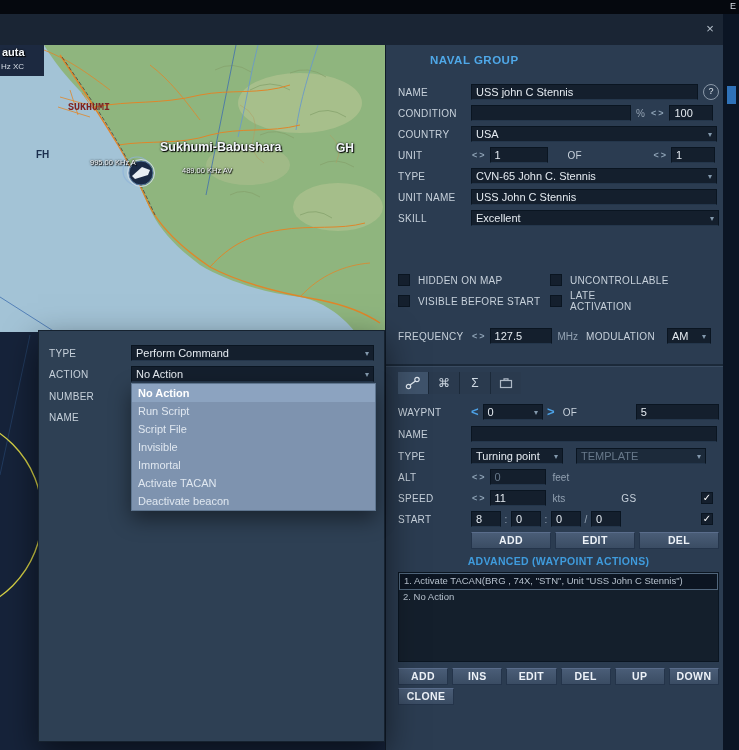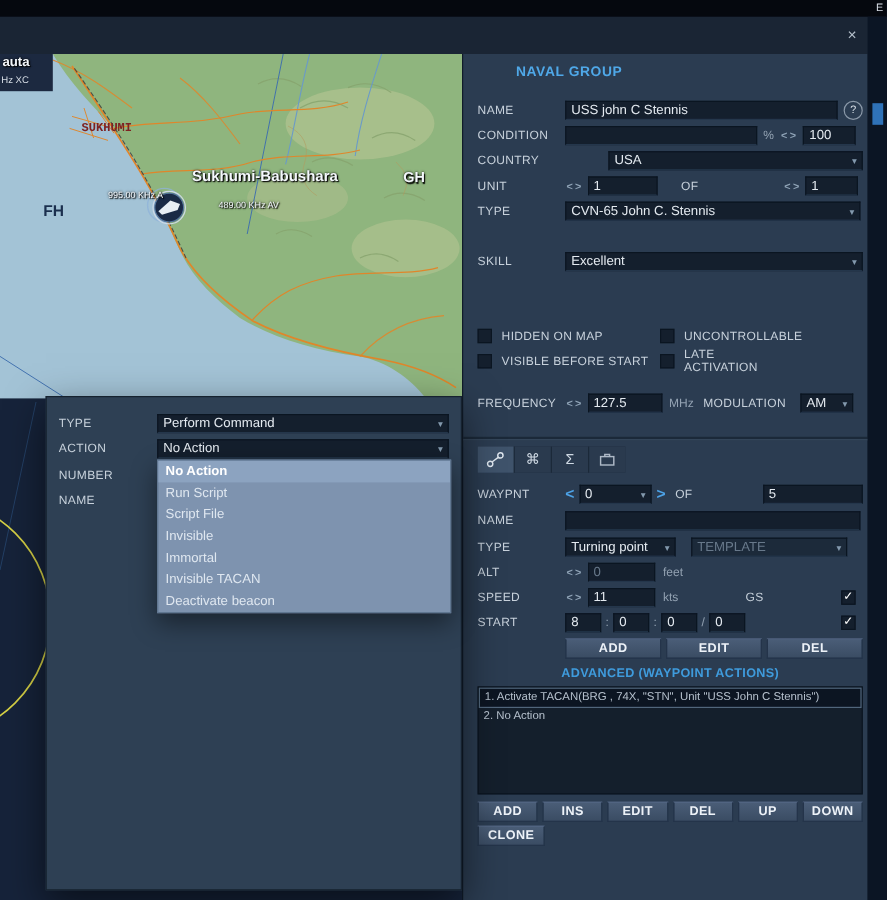--- a/index.html
+++ b/index.html
@@ -92,21 +92,21 @@
         <circle cx="141" cy="128" r="13.5" stroke="#cdd9e6" stroke-width="1" fill="none"></circle>
         <path d="M132,131 L142,122 L150,125 L148,130 L135,134 Z" fill="#e8eef4"></path>
       </g>
     </svg>
     <div class="plate"></div>
     <div class="map-label ml-shadow" style="left:2px;top:1px;font-size:11px;">auta</div>
     <div class="map-label" style="left:1px;top:17px;font-size:8px;color:#d7dee6;">Hz XC</div>
     <div class="map-label" style="left:68px;top:57px;font-size:10px;font-weight:bold;color:#7e2222;font-family:Liberation Mono, monospace;">SUKHUMI</div>
     <div class="map-label ml-shadow" style="left:160px;top:95px;font-size:12.5px;">Sukhumi-Babushara</div>
     <div class="map-label ml-shadow" style="left:336px;top:96px;font-size:12px;">GH</div>
-    <div class="map-label" style="left:36px;top:123px;font-size:13px;font-weight:bold;color:#1b2f4e;">FH</div>
+    <div class="map-label" style="left:36px;top:104px;font-size:10px;font-weight:bold;color:#1b2f4e;">FH</div>
     <div class="map-label ml-shadow" style="left:90px;top:113px;font-size:7.5px;font-weight:normal;">995.00 KHz A</div>
     <div class="map-label ml-shadow" style="left:182px;top:121px;font-size:7.5px;font-weight:normal;">489.00 KHz AV</div>
   </div>
 
   <div class="panel">
 
     <div class="row" style="top:7px;padding-left:32px;">
       <span class="hdr">NAVAL GROUP</span>
       <span class="panclose" style="margin-left:auto;margin-right:4px;">×</span>
     </div>
@@ -118,21 +118,21 @@
     </div>
 
     <div class="row" style="top:60px;">
       <span class="lbl">CONDITION</span>
       <div class="inp" style="width:160px;"></div>
       <span class="unit-lbl" style="margin-left:5px;">%</span>
       <span class="spin" style="margin-left:5px;"><span>&lt;</span><span>&gt;</span></span>
       <div class="inp" style="width:44px;margin-left:5px;">100</div>
     </div>
 
-    <div class="row" style="top:81px;gap:36px;">
+    <div class="row" style="top:81px;">
       <span class="lbl">COUNTRY</span>
       <div class="sel" style="width:246px;">
         <span>USA</span>
         <span class="chev">▾</span>
       </div>
     </div>
 
     <div class="row" style="top:102px;">
       <span class="lbl">UNIT</span>
       <span class="spin"><span>&lt;</span><span>&gt;</span></span>
@@ -143,20 +143,24 @@
     </div>
 
     <div class="row" style="top:123px;">
       <span class="lbl">TYPE</span>
       <div class="sel" style="width:246px;">
         <span>CVN-65 John C. Stennis</span>
         <span class="chev">▾</span>
       </div>
     </div>
 
+    <div class="row" style="top:144px;">
+      <span class="lbl">UNIT NAME</span>
+      <div class="inp" style="width:246px;">USS John C Stennis</div>
+    </div>
 
     <div class="row" style="top:165px;">
       <span class="lbl">SKILL</span>
       <div class="sel" style="width:274px;">
         <span>Excellent</span>
         <span class="chev">▾</span>
       </div>
     </div>
 
     <div class="row" style="top:248px;">
@@ -317,21 +321,21 @@
     </div>
     <div class="drow" style="top:78px;">
       <span class="lbl">NAME</span>
     </div>
     <div class="ddlist">
       <div class="opt sel0">No Action</div>
       <div class="opt">Run Script</div>
       <div class="opt">Script File</div>
       <div class="opt">Invisible</div>
       <div class="opt">Immortal</div>
-      <div class="opt">Invisible TACAN</div>
+      <div class="opt">Activate TACAN</div>
       <div class="opt">Deactivate beacon</div>
     </div>
   </div>
 
   <div class="scrollstrip">
     <div class="thumb"></div>
   </div>
 
 </div>
 

